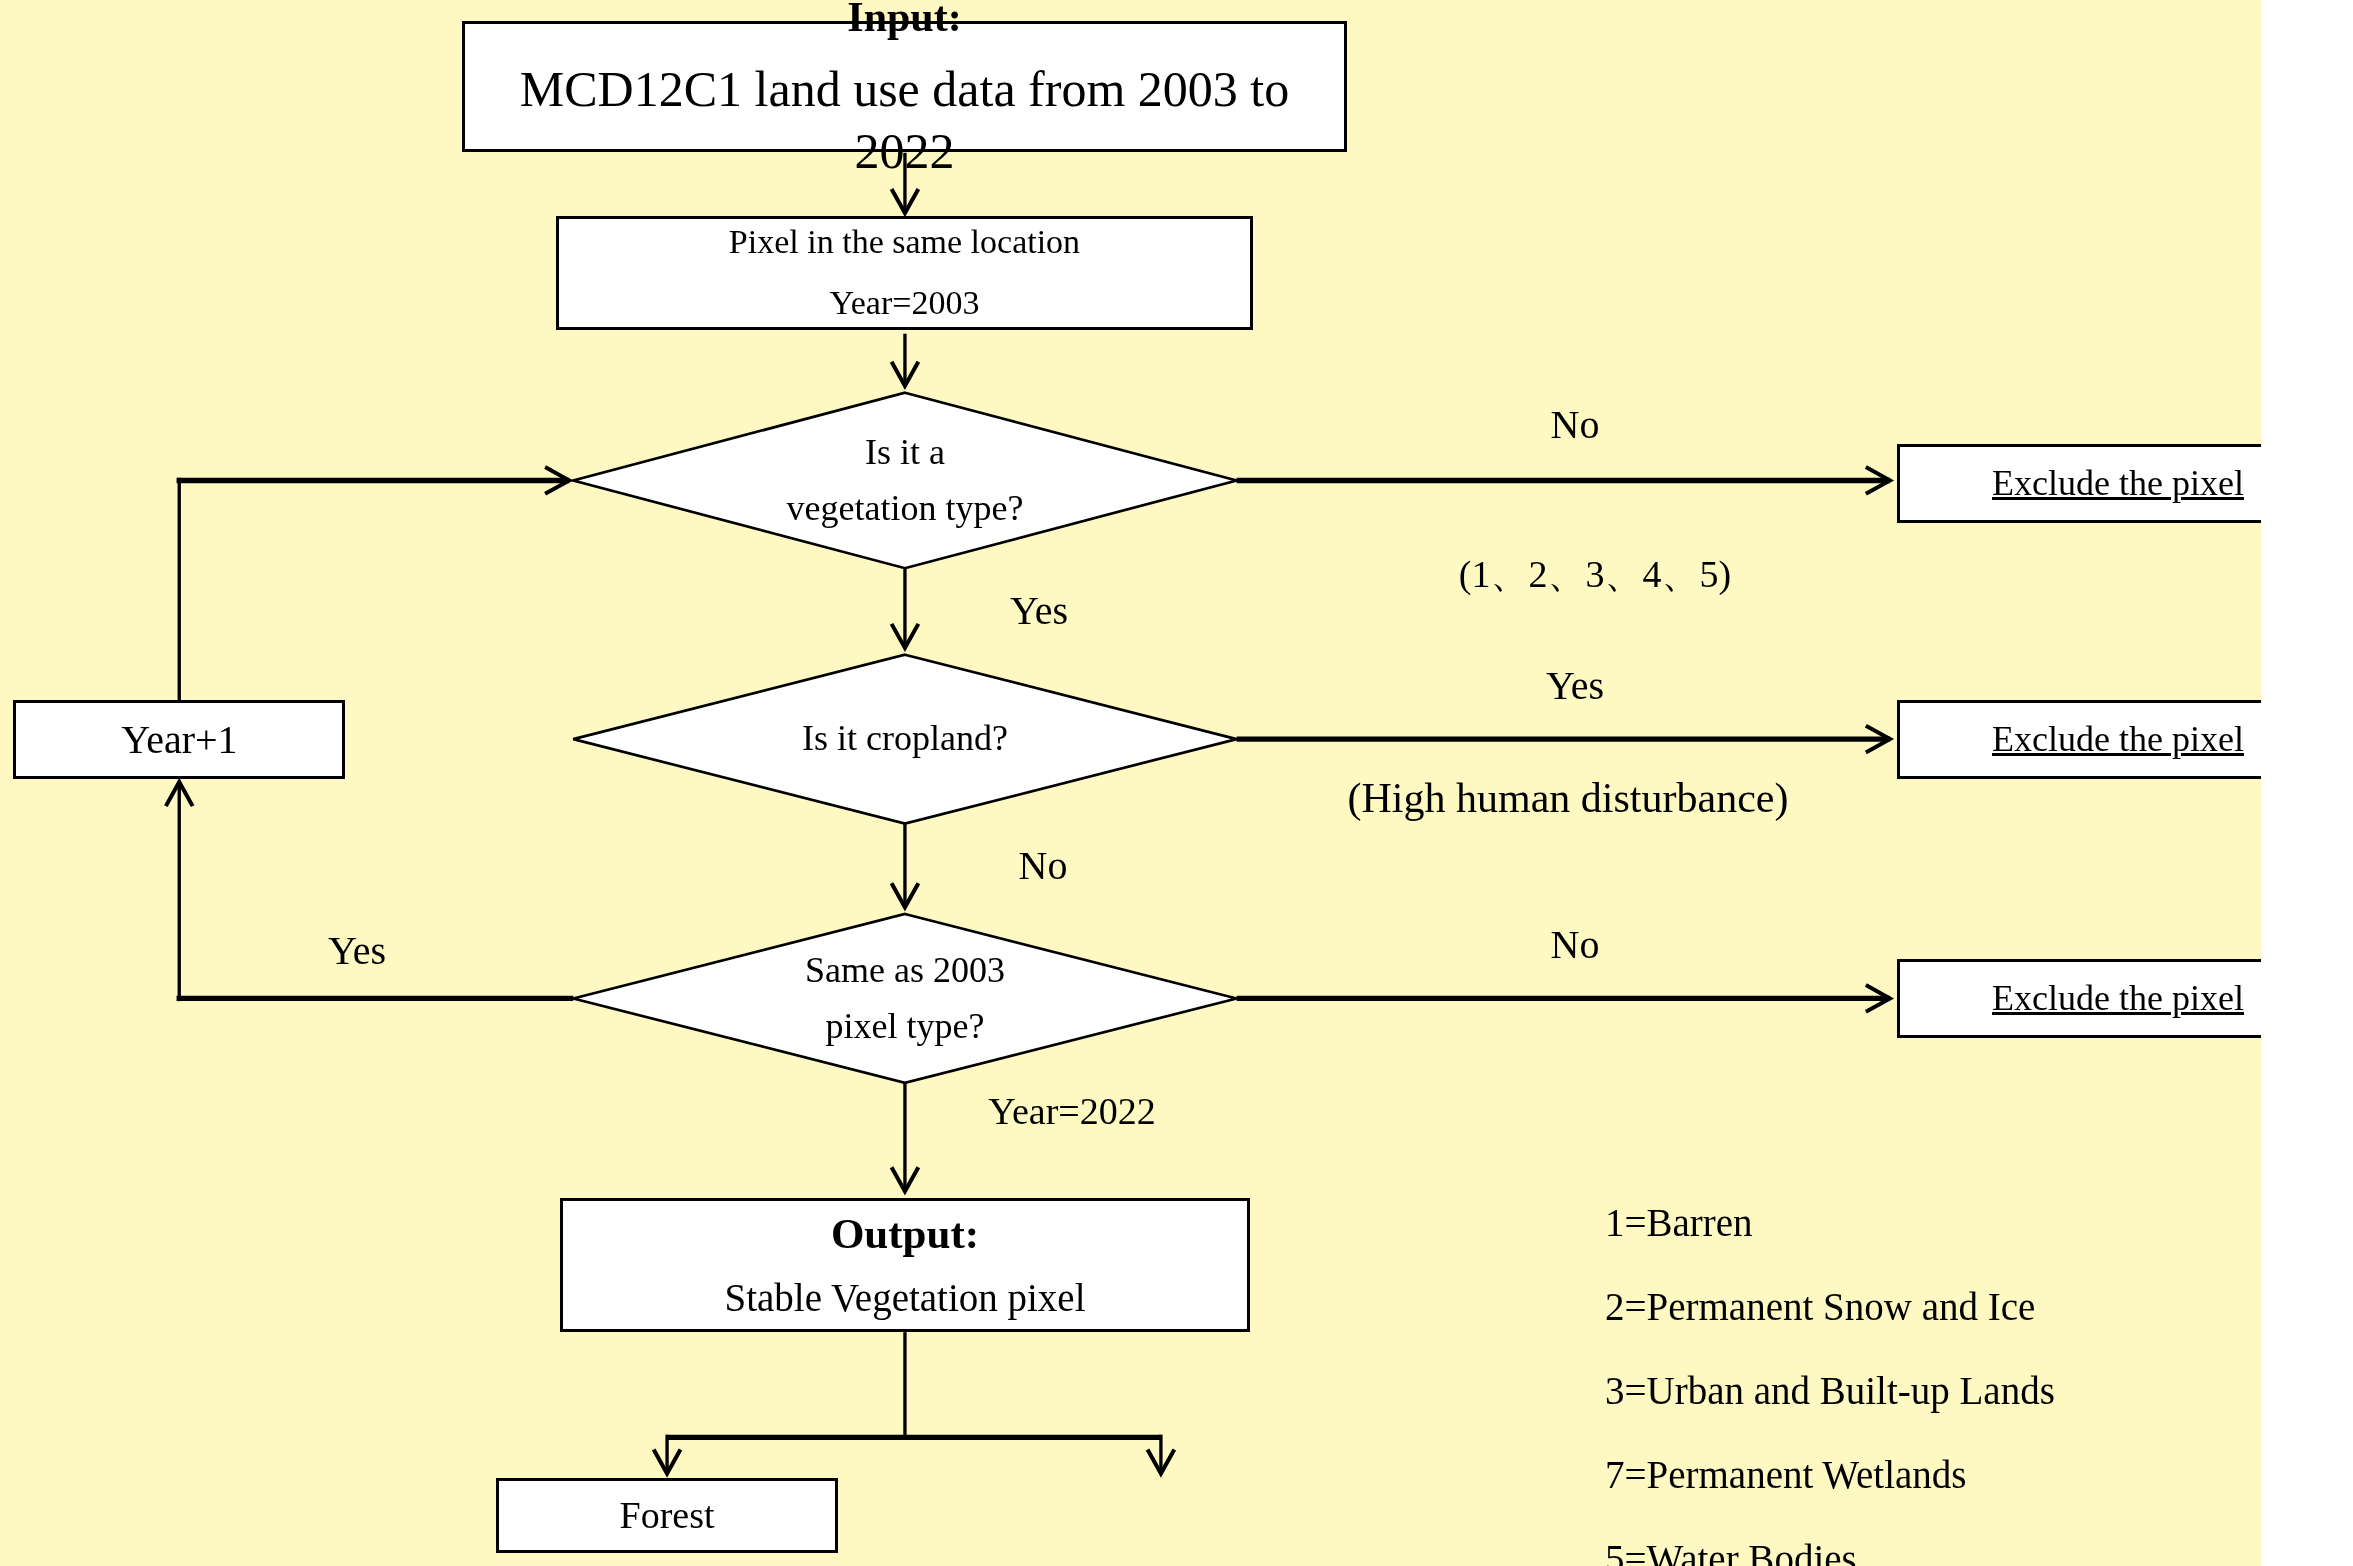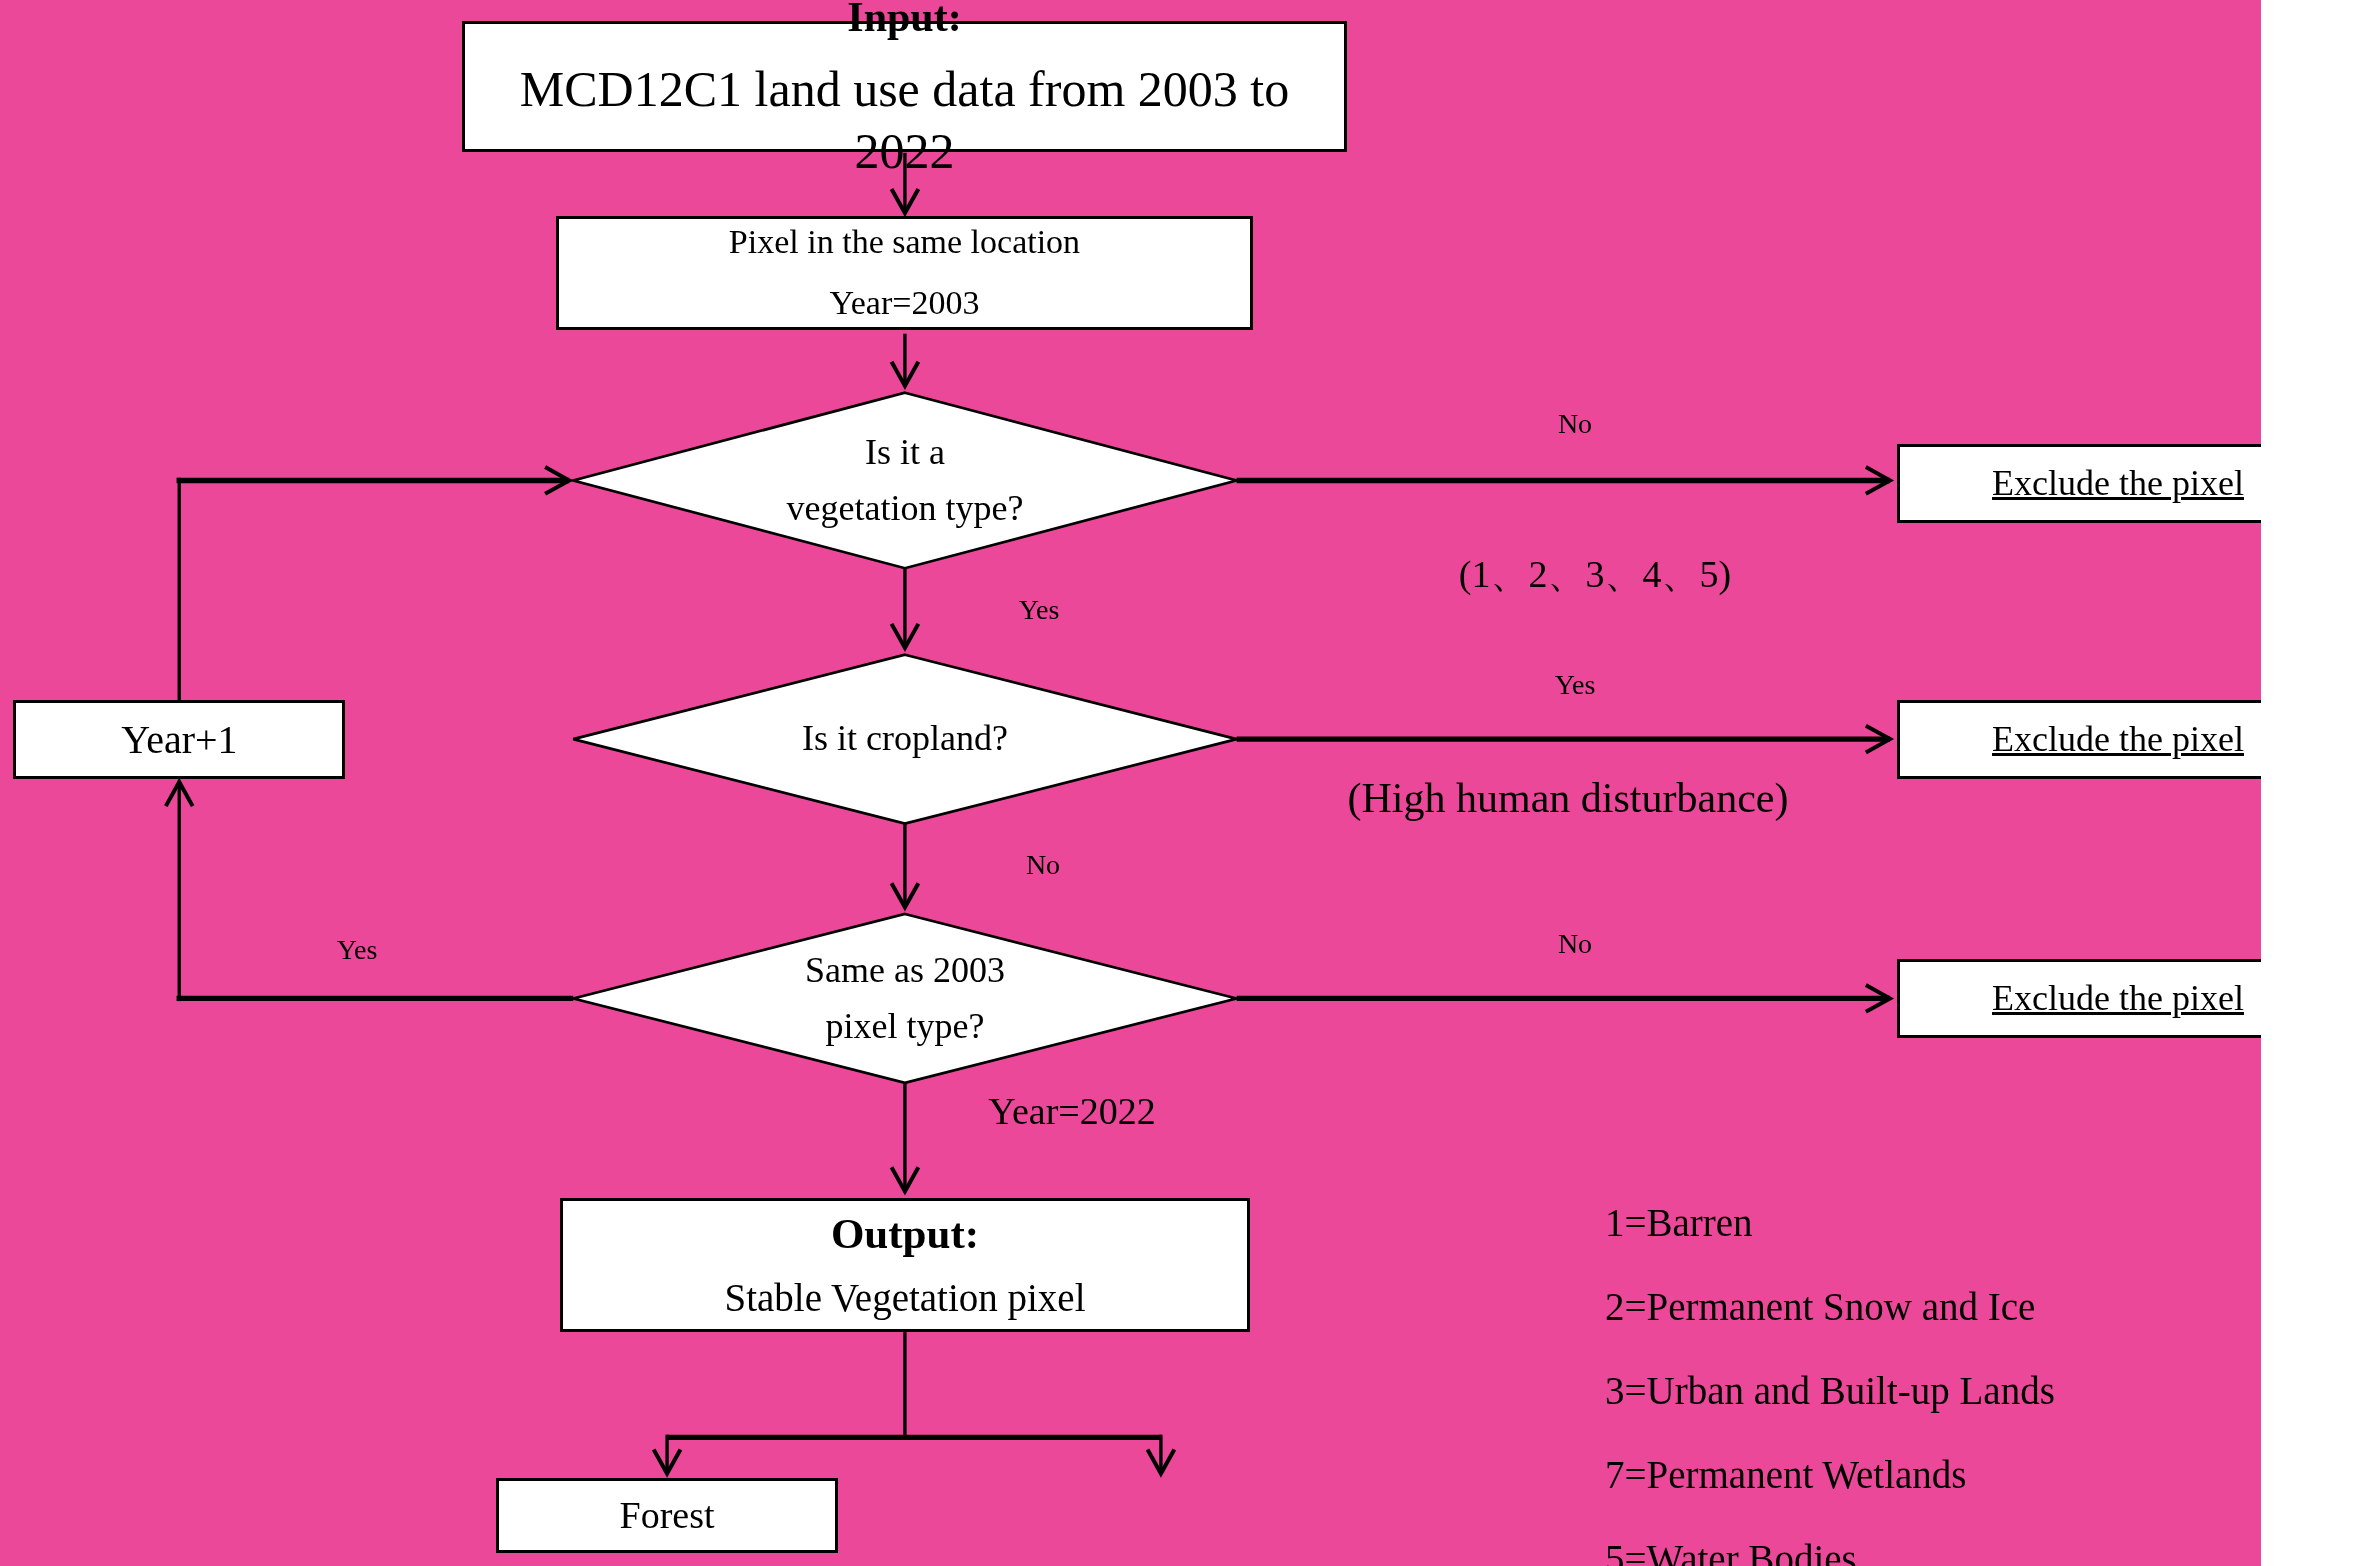--- a/index.html
+++ b/index.html
@@ -1,18 +1,18 @@
 <!DOCTYPE html>
 <html style="font-size:10.7px"><head>
 <meta charset="utf-8">
 <style>
   * { margin:0; padding:0; box-sizing:border-box; }
   html,body { background:#ffffff; }
   #canvas {
-    position:relative; width:2261px; height:1566px; background:#ec4899;
+    position:relative; width:2261px; height:1566px; background:#fef9c3;
     font-family:"Liberation Serif","DejaVu Serif",serif; color:#000;
     overflow:hidden;
   }
   svg.wires { position:absolute; left:0; top:0; width:2354px; height:1566px; }
   .node {
     position:absolute; background:#ffffff; border:3.4px solid #000;
     display:flex; flex-direction:column; justify-content:center; align-items:center;
     text-align:center; line-height:1.25;
   }
   .node .title { font-weight:bold; font-size:42px; }
@@ -22,21 +22,21 @@
   .two-line  { font-size:34px; }
   .two-line div { margin:9.4px 0; }
   .plain { font-size:36px;text-decoration:underline; }
   .big   { font-size:40px; }
   .dtext {
     position:absolute; transform:translate(-50%,-50%);
     text-align:center; font-size:36px; line-height:1.55; white-space:nowrap;
   }
   .lbl {
     position:absolute; transform:translate(-50%,-50%);
-    white-space:nowrap; font-size:28px; text-align:center;
+    white-space:nowrap; font-size:40px; text-align:center;
   }
   .lbl.sm { font-size:38px; }
   .lbl.md { font-size:42px; }
   .legend {
     position:absolute; left:1605px; top:1180px; display:flex; flex-direction:column;
   }
   .legend .legend-row {
     font-size:39px; height:84px; display:flex; align-items:center; white-space:nowrap;
   }
 </style>

